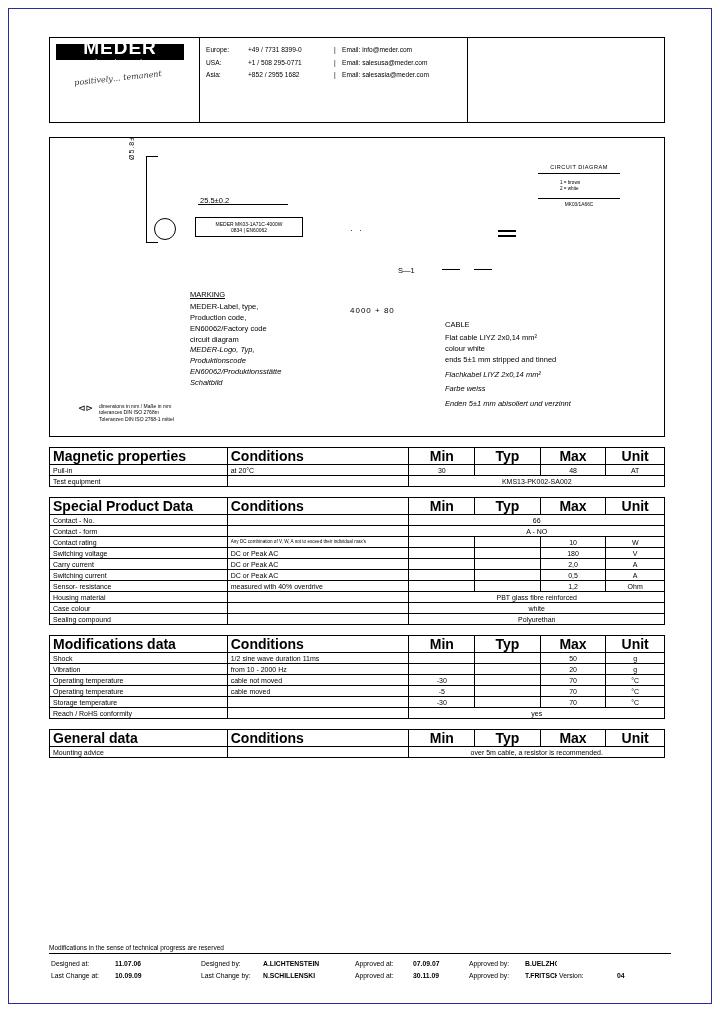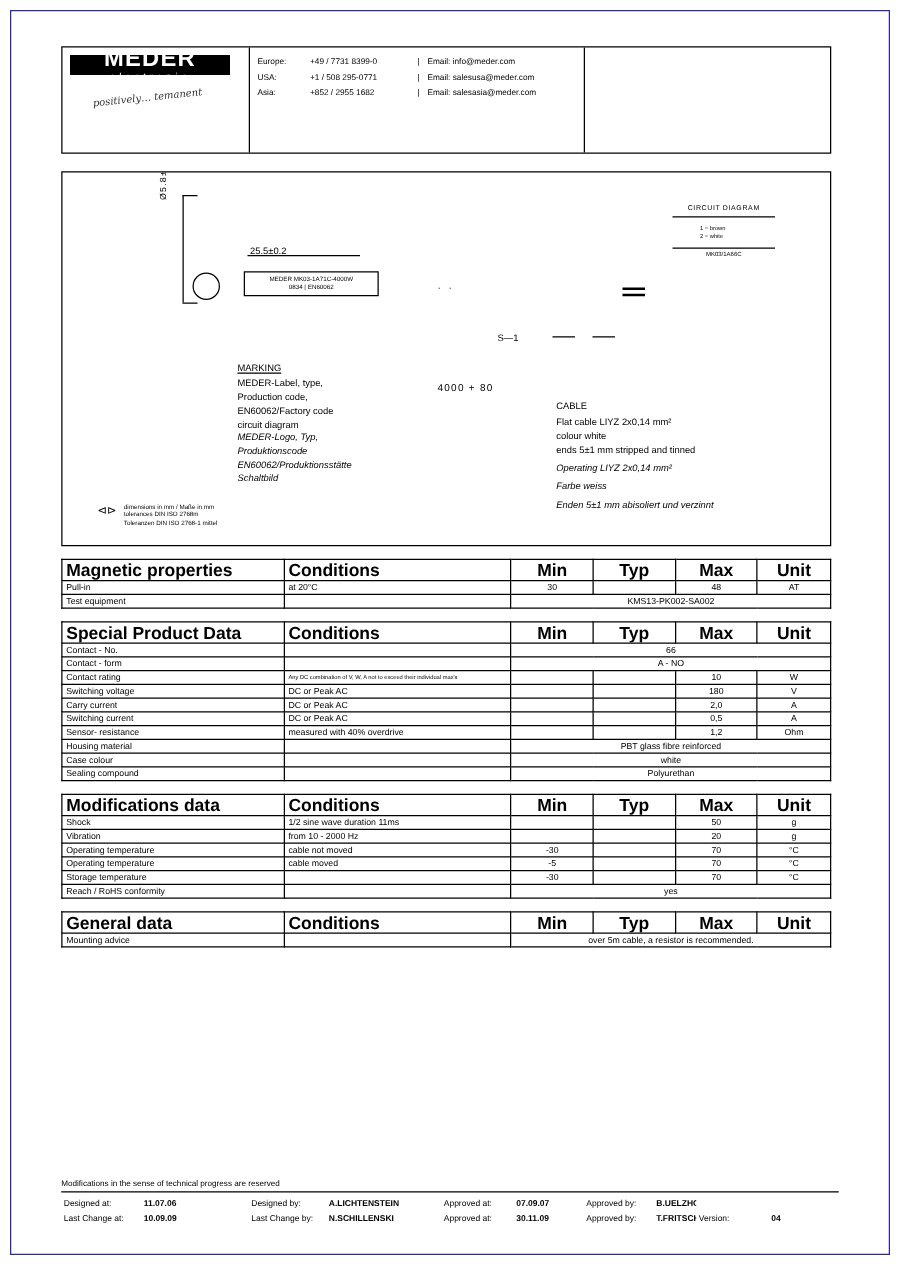--- a/index.html
+++ b/index.html
@@ -328,21 +328,21 @@
         <div class="de">Schaltbild</div>
       </div>
 
       <div class="code">4000 + 80</div>
 
       <div class="cable">
         <div class="ttl">CABLE</div>
         <div>Flat cable LIYZ 2x0,14 mm²</div>
         <div>colour white</div>
         <div>ends 5±1 mm stripped and tinned</div>
-        <div class="de">Operating LIYZ 2x0,14 mm²</div>
+        <div class="de">Flachkabel LIYZ 2x0,14 mm²</div>
         <div class="de">Farbe weiss</div>
         <div class="de">Enden 5±1 mm abisoliert und verzinnt</div>
       </div>
 
       <div class="tol">
         <span class="tol-sym">⊲⊳</span>
         <span>
           <span>dimensions in mm / Maße in mm</span><br>
           <span>tolerances DIN ISO 2768m</span><br>
           <span>Toleranzen DIN ISO 2768-1 mittel</span>

